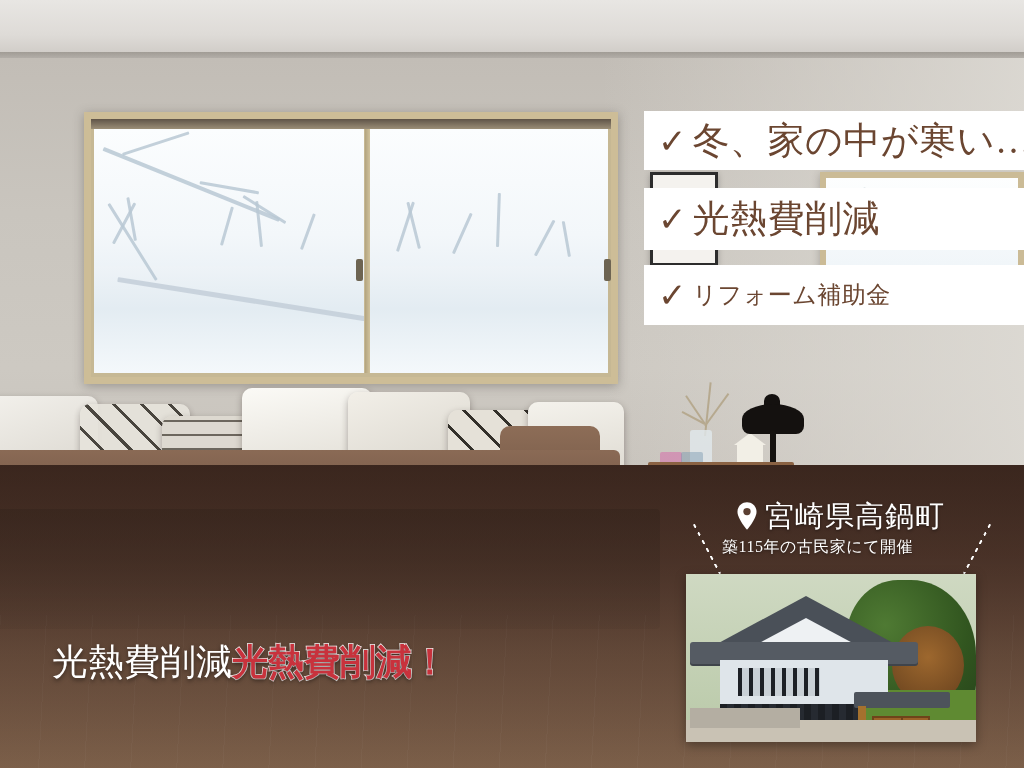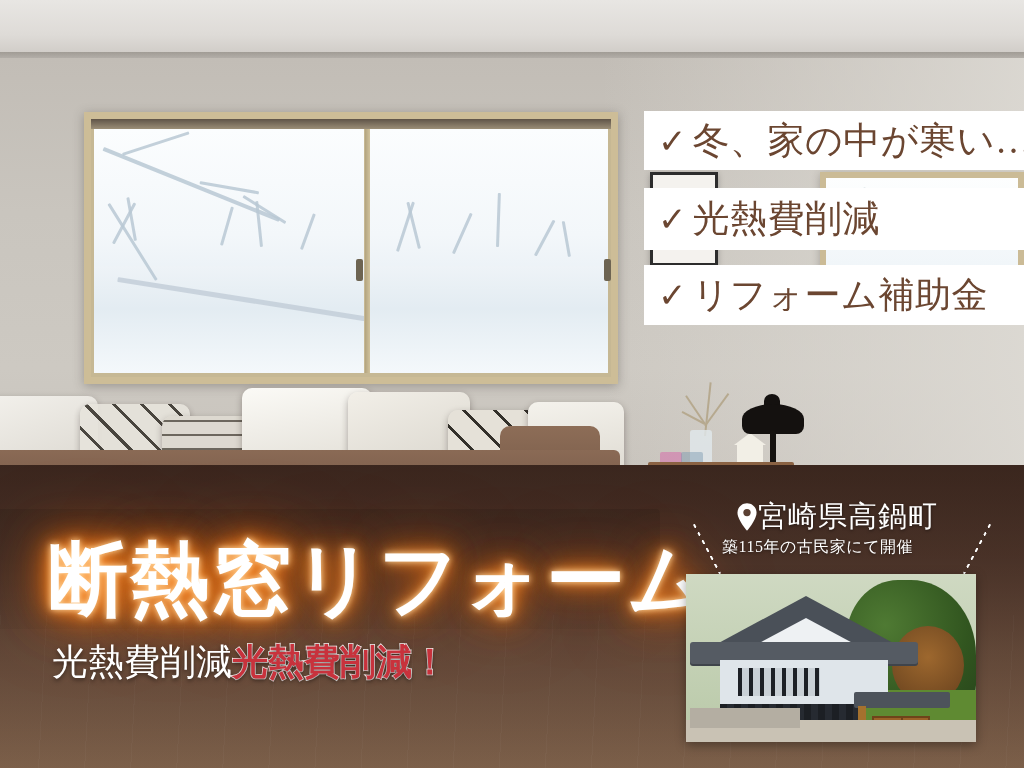--- a/index.html
+++ b/index.html
@@ -122,21 +122,21 @@
   .cb2{top:188px;width:380px;height:62px;}
   .cb3{top:265px;width:380px;height:60px;}
   .chk{
     color:#6b4631;font-size:34px;line-height:1;margin-right:6px;
     font-family:"DejaVu Sans",sans-serif;font-weight:400;
   }
   .cb-text{
     color:#6b4631;font-size:37px;letter-spacing:.5px;white-space:nowrap;
     font-family:"Liberation Serif",serif;
   }
-  .cb3 .cb-text{font-size:36px;}
+  .cb3 .cb-text{font-size:24px;}
 
   
   .headline{
     position:absolute;left:48px;top:540px;
     font-size:80px;line-height:1;color:#ffffff;white-space:nowrap;
     font-family:"Liberation Serif",serif;font-weight:700;letter-spacing:2px;
     text-shadow:
       0 0 6px #ffd9a0,
       0 0 14px #ff9a3c,
       0 0 26px #ff7a10,
@@ -158,21 +158,21 @@
   .subline2{
     position:absolute;left:48px;top:692px;
     font-size:44px;line-height:1;white-space:nowrap;color:#ffffff;
     font-family:"Liberation Serif",serif;
     text-shadow:0 2px 5px rgba(0,0,0,.55);
   }
 
   
   .loc-line{
     position:absolute;left:736px;top:502px;
-    display:flex;align-items:flex-end;white-space:nowrap;
+    display:flex;align-items:flex-start;gap:7px;white-space:nowrap;
   }
   .pin{width:22px;height:28px;flex:0 0 auto;}
   .loc-text{
     color:#ffffff;font-size:29px;line-height:1;letter-spacing:1px;
     font-family:"Liberation Serif",serif;
     text-shadow:0 1px 3px rgba(0,0,0,.5);
   }
   .loc-sub{
     position:absolute;left:722px;top:537px;
     color:#ffffff;font-size:16px;letter-spacing:.5px;white-space:nowrap;
@@ -324,21 +324,20 @@
   </div>
   <div class="checkbox-row cb2">
     <span class="chk">✓</span>
     <span class="cb-text">光熱費削減</span>
   </div>
   <div class="checkbox-row cb3">
     <span class="chk">✓</span>
     <span class="cb-text">リフォーム補助金</span>
   </div>
 
-  <div class="headline">断熱窓リフォーム</div>
 
   <div class="subline1">
     <span>光熱費削減</span><span class="hot">光熱費削減！</span>
   </div>
 
 
   <div class="dash dash-l"></div>
   <div class="dash dash-r"></div>
 
   <div class="loc-line">

